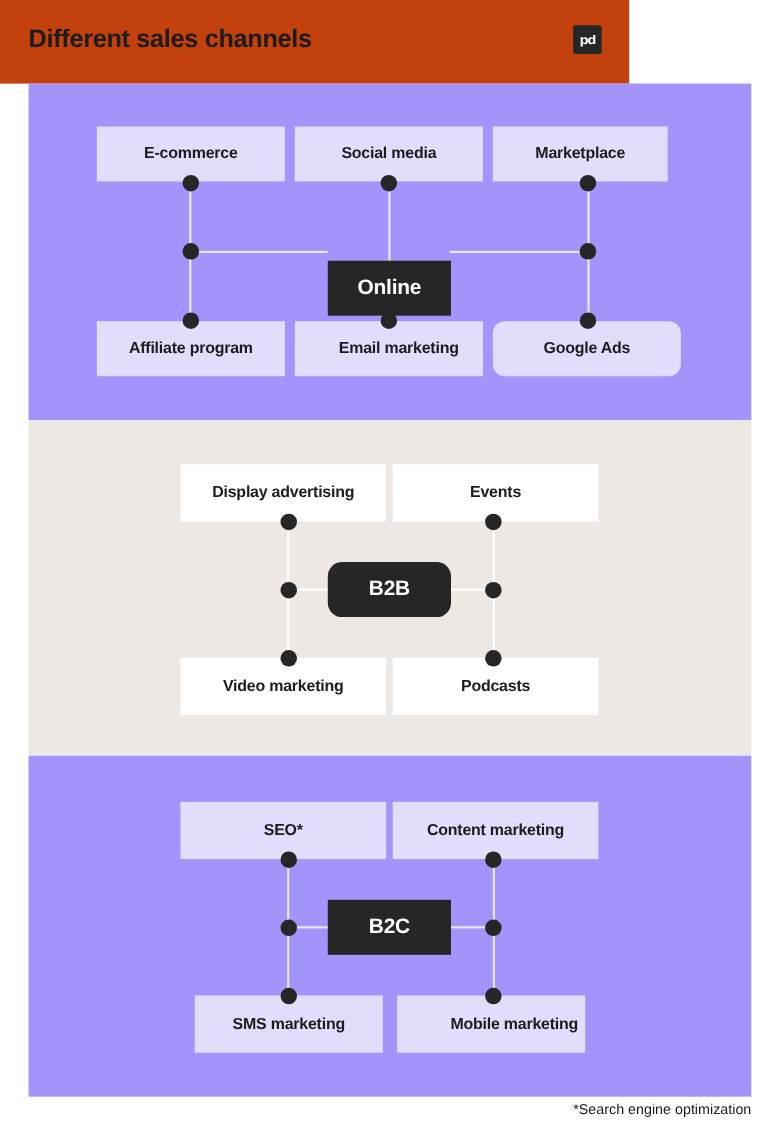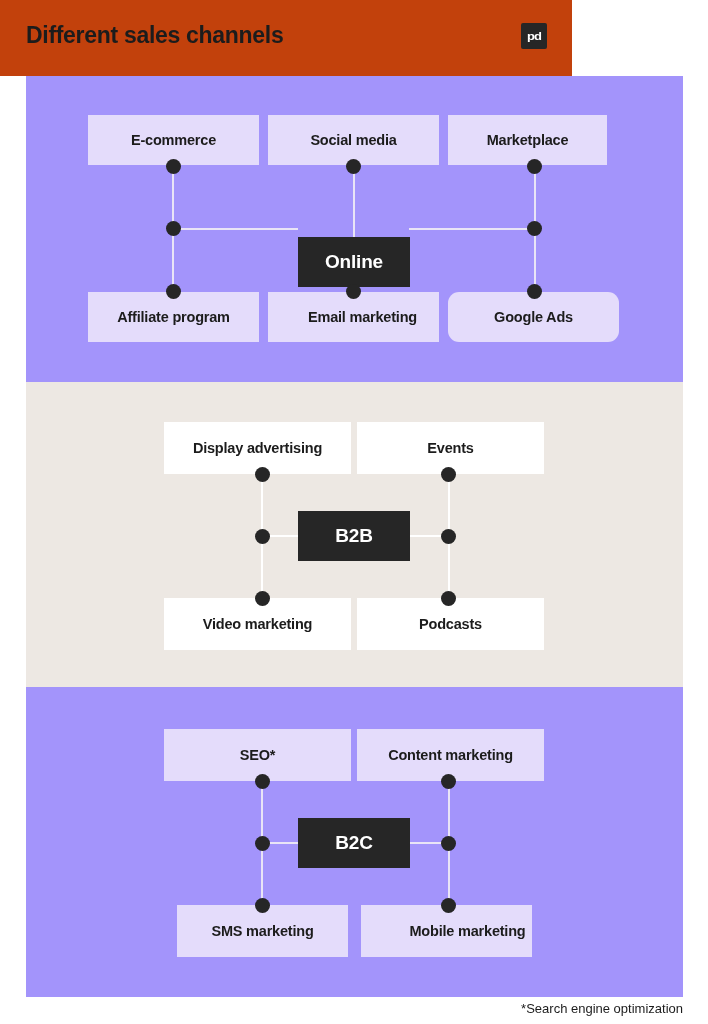--- a/index.html
+++ b/index.html
@@ -198,21 +198,21 @@
   <div class="node-box white" style="left:138px; top:216px; width:187px; height:52px;">
     <span>Video marketing</span>
   </div>
 
   <div class="conn-v" style="left:235px; top:92px; height:124px;"></div>
   <div class="conn-v" style="left:422px; top:92px; height:124px;"></div>
 
   <div class="conn-h" style="left:235px; top:153px; width:39px;"></div>
   <div class="conn-h" style="left:384px; top:153px; width:39px;"></div>
 
-  <div class="center-box" style="left:272px; top:129px; width:112px; height:50px;">
+  <div class="center-box" style="left:272px; top:129px; width:112px; height:50px;border-radius:13px;">
     <span>B2B</span>
   </div>
 
   <div class="dot" style="left:229px; top:85px;"></div>
   <div class="dot" style="left:415px; top:85px;"></div>
   <div class="dot" style="left:229px; top:147px;"></div>
   <div class="dot" style="left:415px; top:147px;"></div>
   <div class="dot" style="left:229px; top:209px;"></div>
   <div class="dot" style="left:415px; top:209px;"></div>
 </div>

